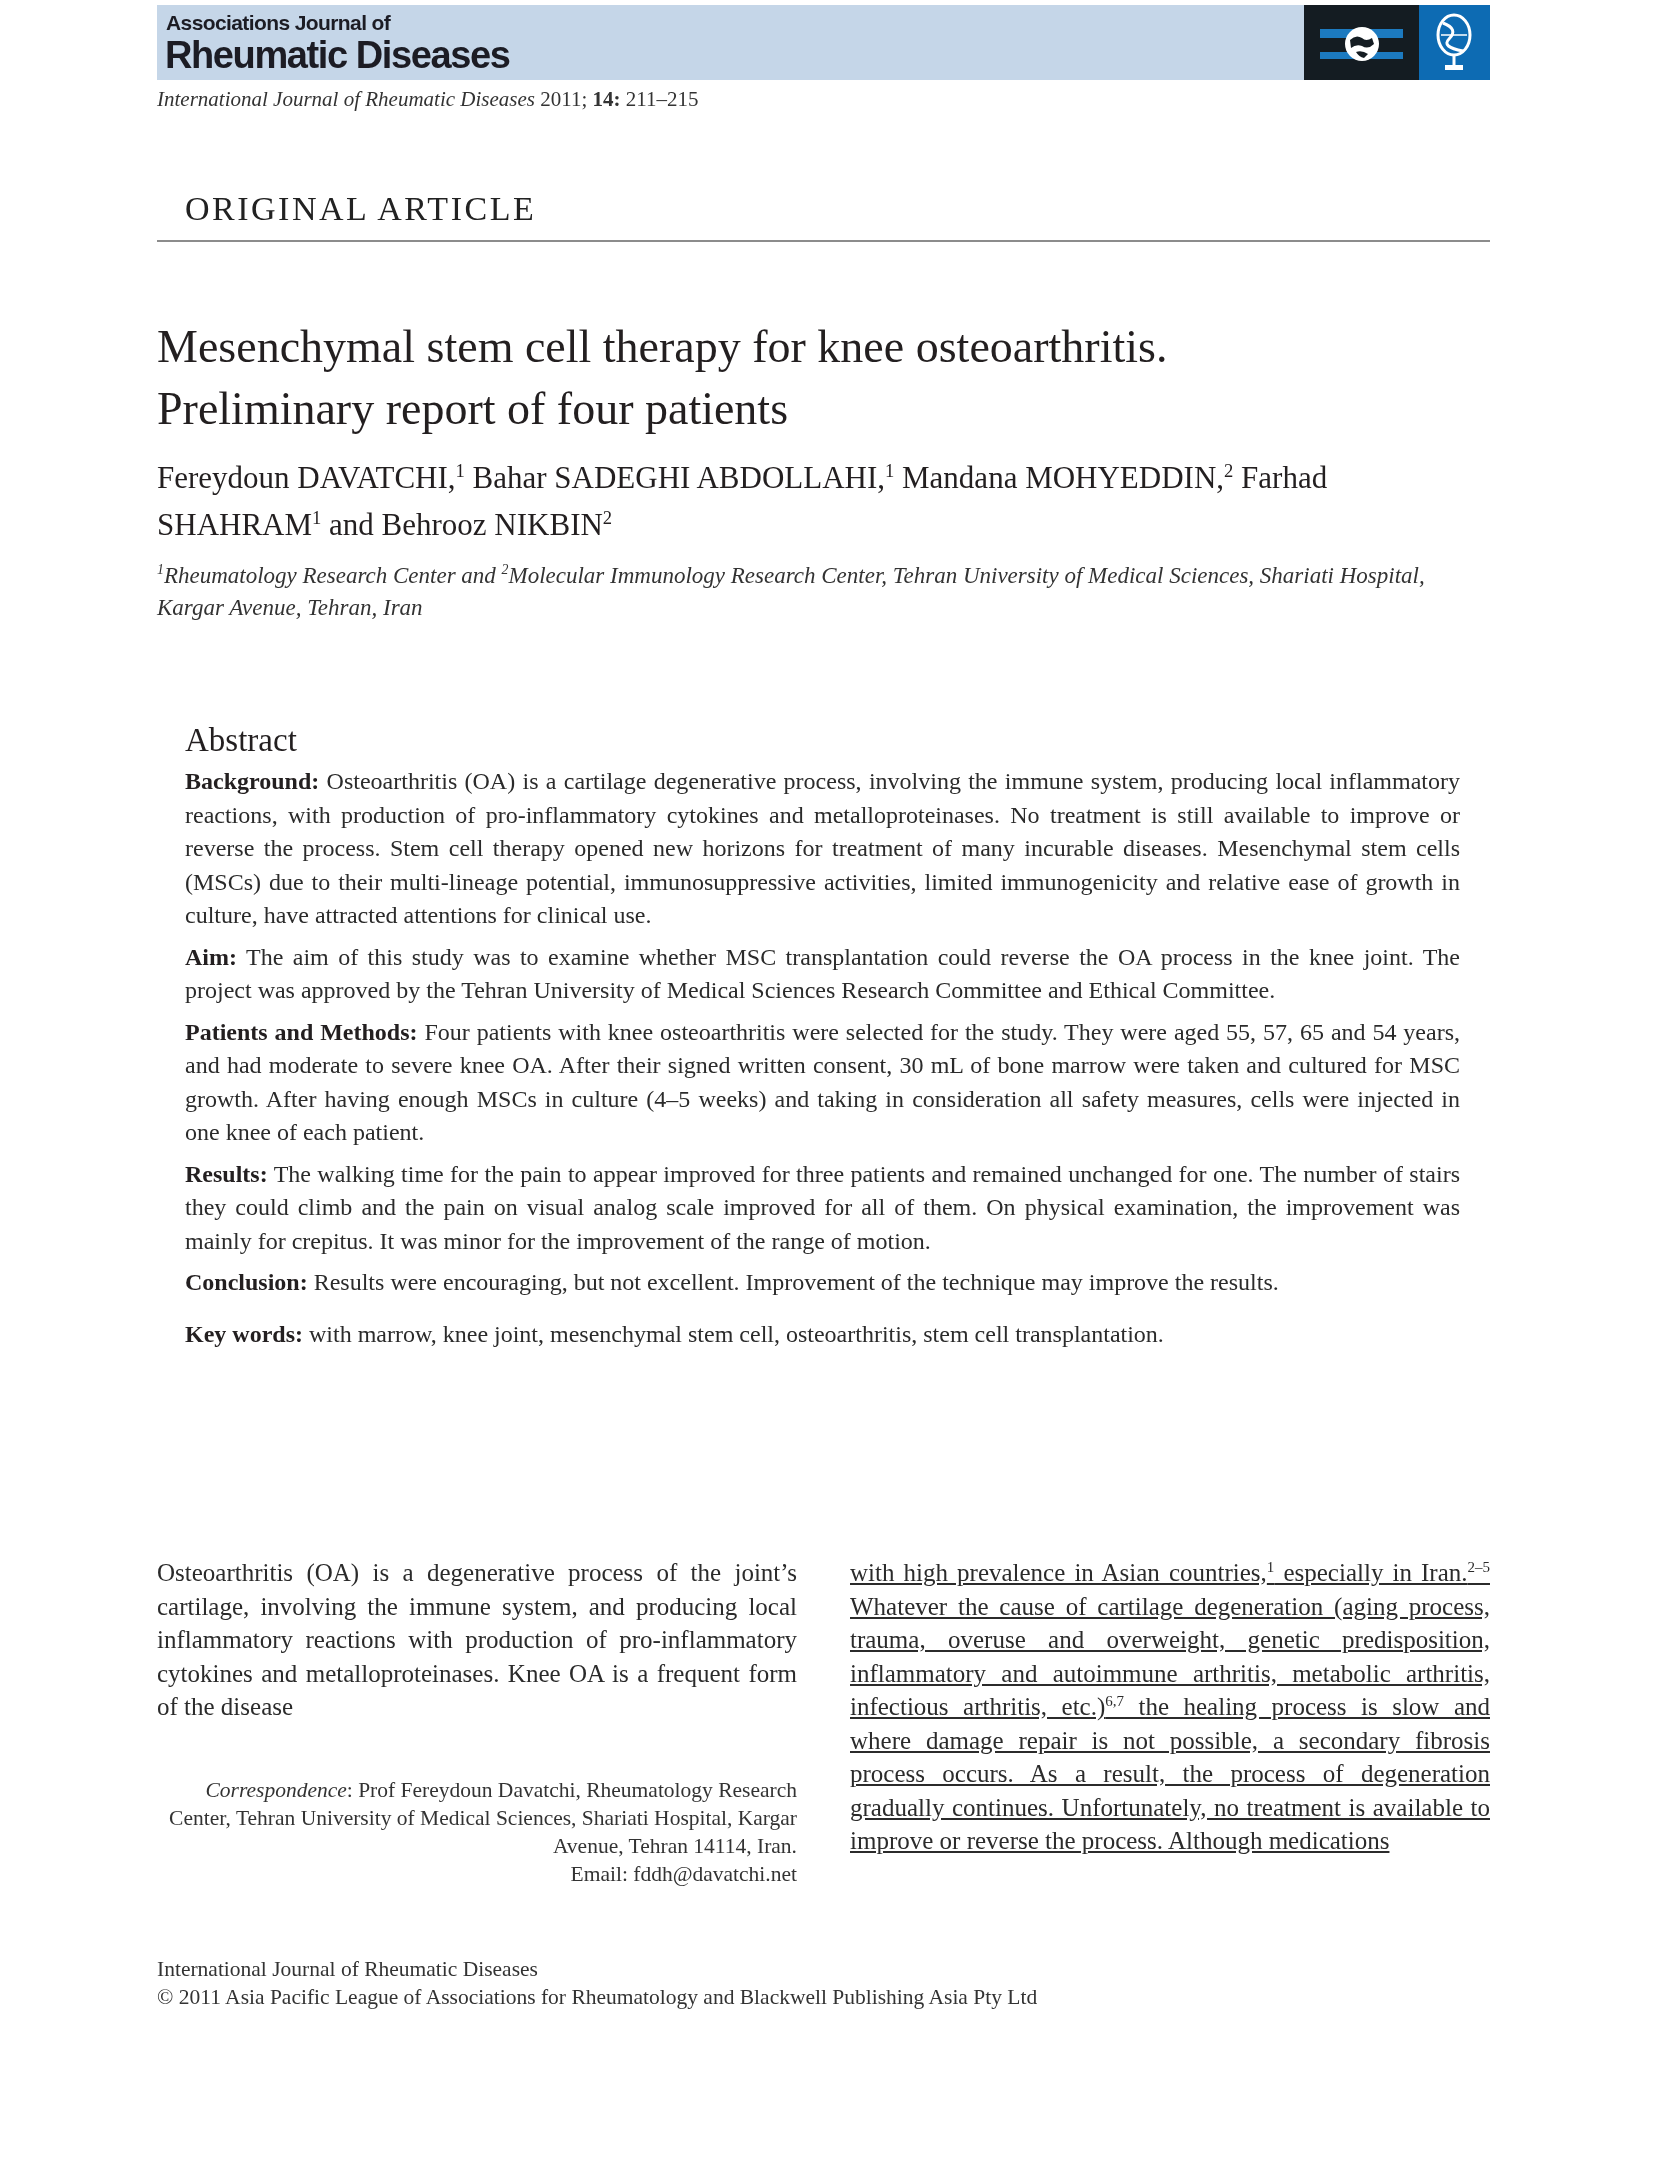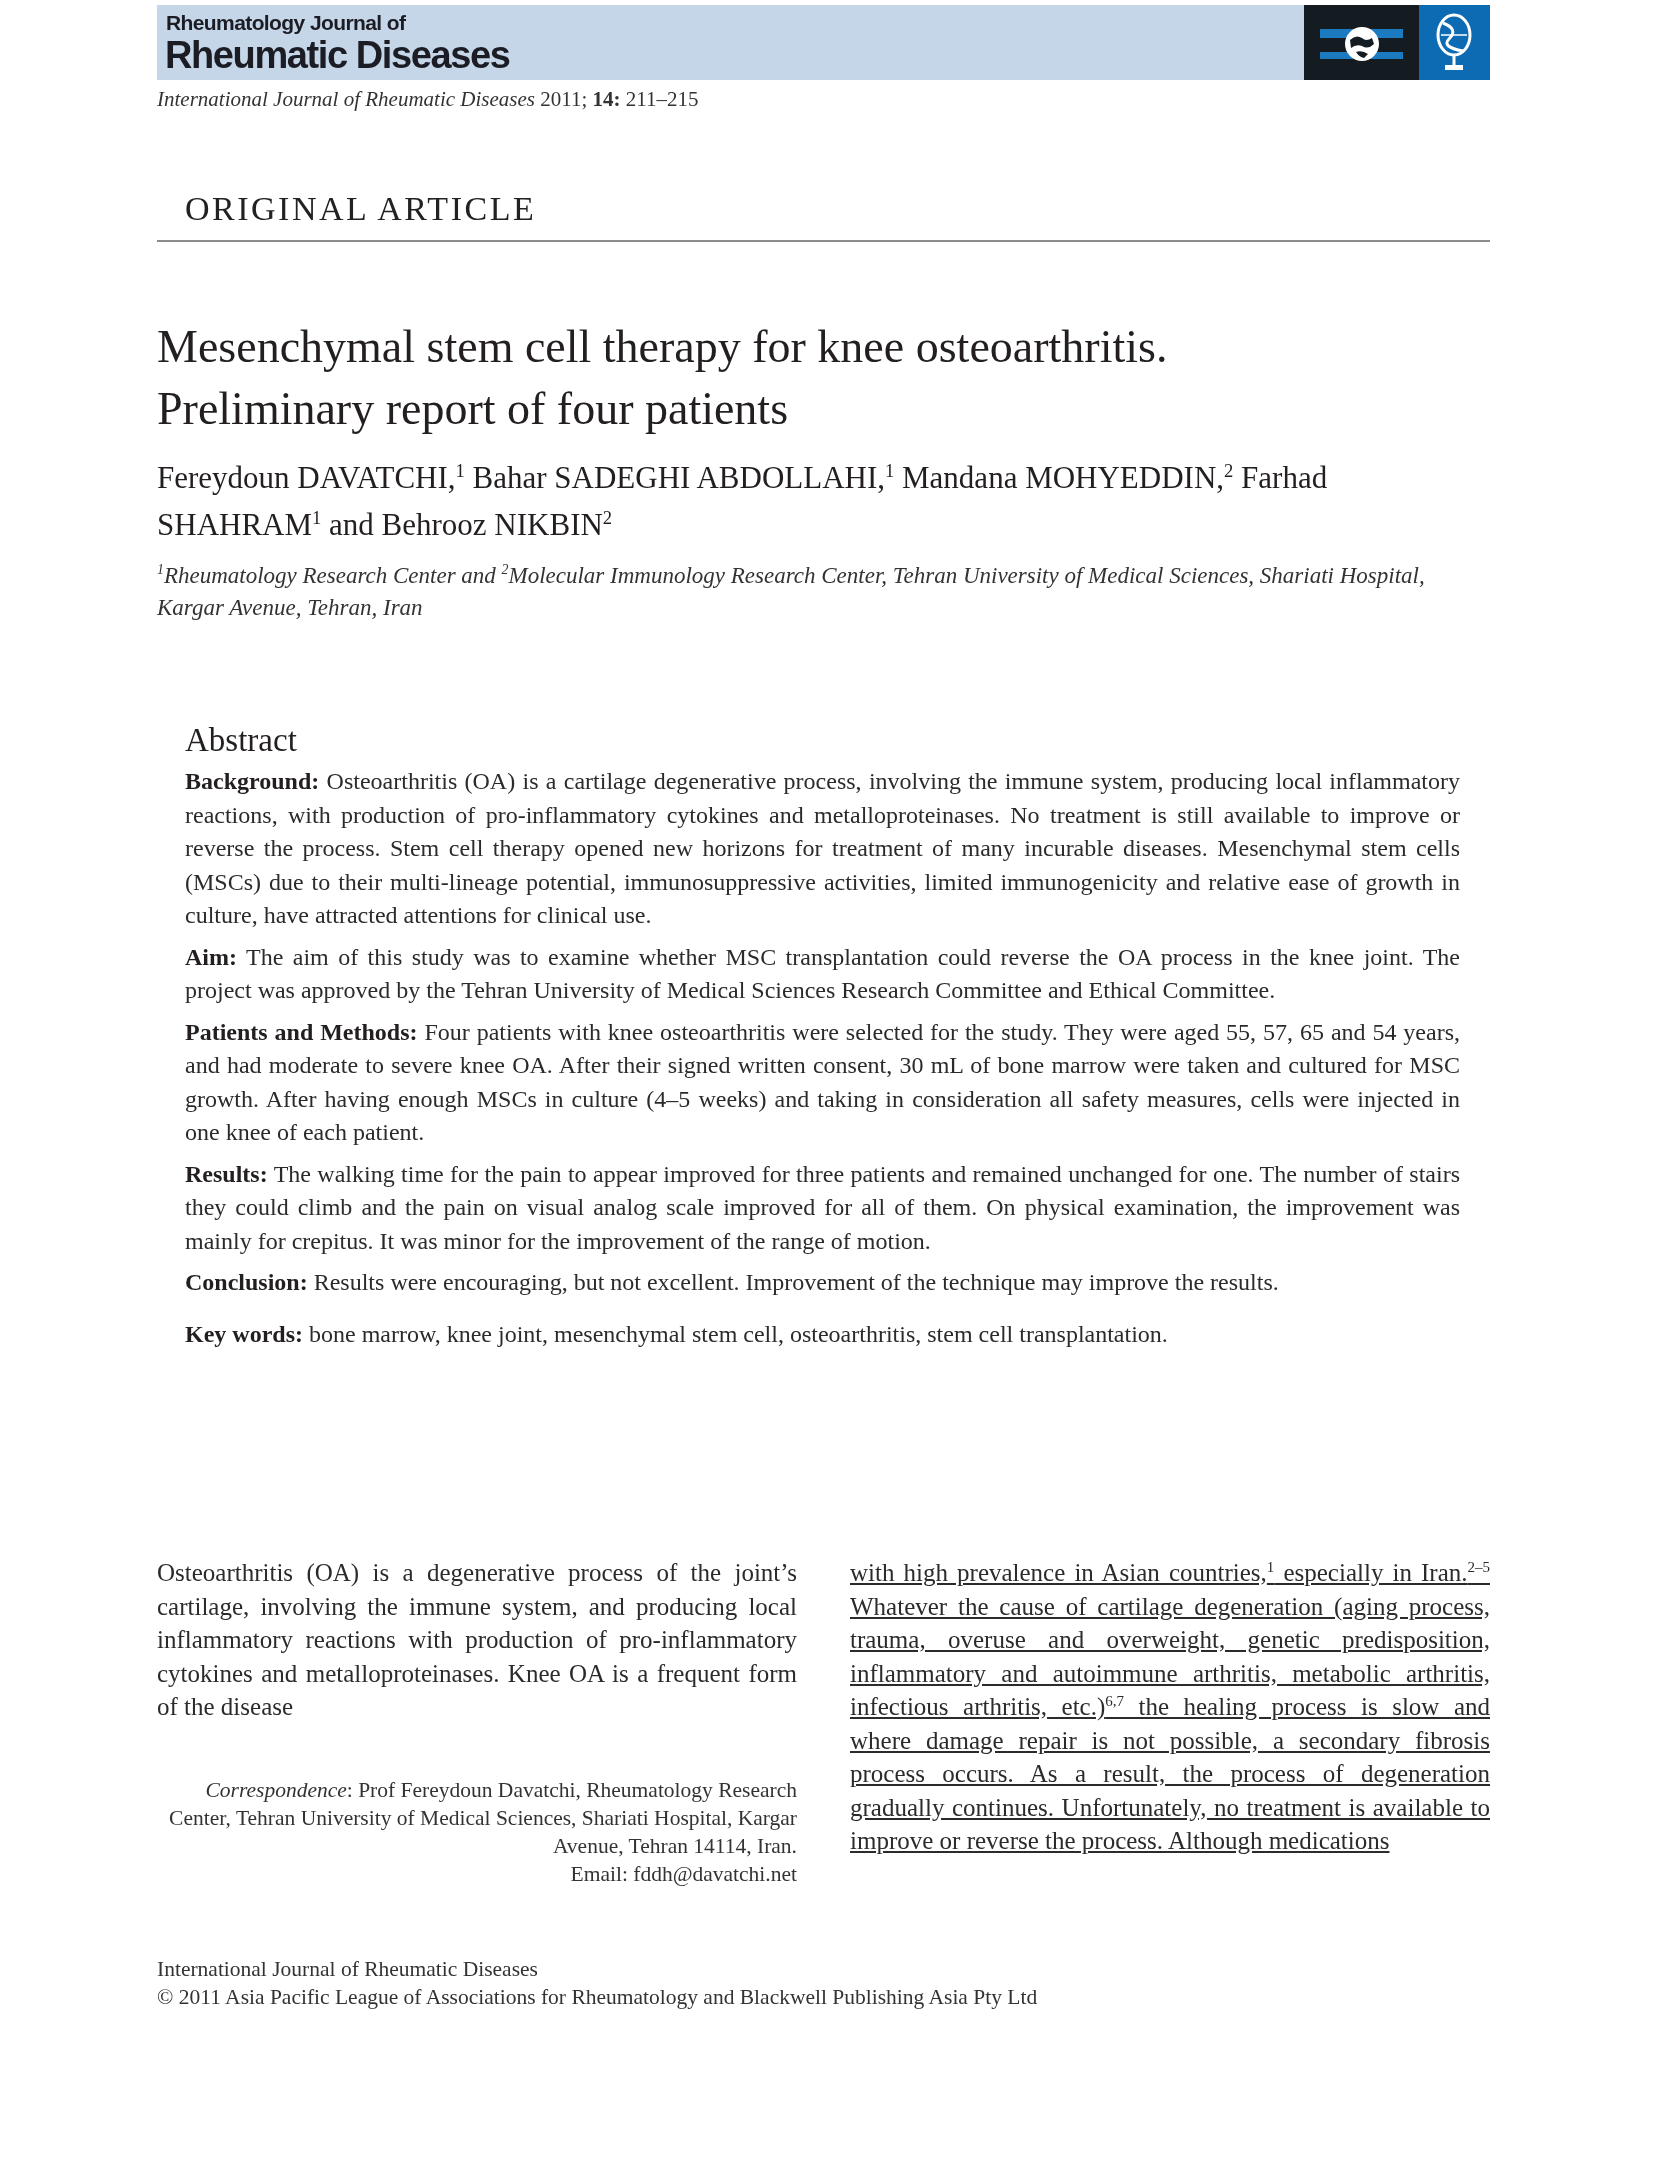--- a/index.html
+++ b/index.html
@@ -50,21 +50,21 @@
   .corr { position: absolute; left: 157px; top: 1776px; width: 640px; font-size: 21.5px; line-height: 28px; color: #333; text-align: right; }
   .corr em { font-style: italic; }
 
   .copyright { position: absolute; left: 157px; top: 1955px; font-size: 21.5px; line-height: 28px; color: #333; }
   .copyright div { white-space: nowrap; }
 </style>
 </head>
 <body>
 
 <div class="banner">
-  <div class="jname-small">Rheumatology Journal of</div>
+  <div class="jname-small">Associations Journal of</div>
   <div class="jname-big">Rheumatic Diseases</div>
   <div class="logo-dark">
     <div class="stripe"></div>
     <div class="band"></div>
     <svg width="40" height="40" viewBox="0 0 40 40">
       <circle cx="20" cy="20" r="17" fill="#ffffff"></circle>
       <path d="M8 16 Q14 10 20 14 Q24 18 30 14 L32 20 Q26 26 20 22 Q14 20 9 24 Z" fill="#141c22"></path>
       <path d="M14 28 Q20 26 26 30 L22 34 Q17 33 14 28 Z" fill="#141c22"></path>
     </svg>
   </div>
@@ -106,21 +106,21 @@
   <sup>1</sup><span>Rheumatology Research Center and </span><sup>2</sup><span>Molecular Immunology Research Center, Tehran University of Medical Sciences, Shariati Hospital, Kargar Avenue, Tehran, Iran</span>
 </div>
 
 <div class="abstract">
   <h2>Abstract</h2>
   <p class="abs-p"><span class="lbl">Background:</span> <span>Osteoarthritis (OA) is a cartilage degenerative process, involving the immune system, producing local inflammatory reactions, with production of pro-inflammatory cytokines and metalloproteinases. No treatment is still available to improve or reverse the process. Stem cell therapy opened new horizons for treatment of many incurable diseases. Mesenchymal stem cells (MSCs) due to their multi-lineage potential, immunosuppressive activities, limited immunogenicity and relative ease of growth in culture, have attracted attentions for clinical use.</span></p>
   <p class="abs-p"><span class="lbl">Aim:</span> <span>The aim of this study was to examine whether MSC transplantation could reverse the OA process in the knee joint. The project was approved by the Tehran University of Medical Sciences Research Committee and Ethical Committee.</span></p>
   <p class="abs-p"><span class="lbl">Patients and Methods:</span> <span>Four patients with knee osteoarthritis were selected for the study. They were aged 55, 57, 65 and 54 years, and had moderate to severe knee OA. After their signed written consent, 30 mL of bone marrow were taken and cultured for MSC growth. After having enough MSCs in culture (4–5 weeks) and taking in consideration all safety measures, cells were injected in one knee of each patient.</span></p>
   <p class="abs-p"><span class="lbl">Results:</span> <span>The walking time for the pain to appear improved for three patients and remained unchanged for one. The number of stairs they could climb and the pain on visual analog scale improved for all of them. On physical examination, the improvement was mainly for crepitus. It was minor for the improvement of the range of motion.</span></p>
   <p class="abs-p"><span class="lbl">Conclusion:</span> <span>Results were encouraging, but not excellent. Improvement of the technique may improve the results.</span></p>
-  <p class="abs-p kw"><span class="lbl">Key words:</span> <span>bone marrow, knee joint, mesenchymal stem cell, osteoarthritis, stem cell transplantation.</span></p>
+  <p class="abs-p kw"><span class="lbl">Key words:</span> <span>with marrow, knee joint, mesenchymal stem cell, osteoarthritis, stem cell transplantation.</span></p>
 </div>
 
 <p class="body-col col-left">Osteoarthritis (OA) is a degenerative process of the joint’s cartilage, involving the immune system, and producing local inflammatory reactions with production of pro-inflammatory cytokines and metalloproteinases. Knee OA is a frequent form of the disease</p>
 
 <p class="body-col col-right"><span>with high prevalence in Asian countries,</span><sup>1</sup><span> especially in Iran.</span><sup>2–5</sup><span> Whatever the cause of cartilage degeneration (aging process, trauma, overuse and overweight, genetic predisposition, inflammatory and autoimmune arthritis, metabolic arthritis, infectious arthritis, etc.)</span><sup>6,7</sup><span> the healing process is slow and where damage repair is not possible, a secondary fibrosis process occurs. As a result, the process of degeneration gradually continues. Unfortunately, no treatment is available to improve or reverse the process. Although medications</span></p>
 
 <div class="corr">
   <em>Correspondence</em><span>: Prof Fereydoun Davatchi, Rheumatology Research Center, Tehran University of Medical Sciences, Shariati Hospital, Kargar Avenue, Tehran 14114, Iran.</span><br>
   <span>Email: </span><span>fddh@davatchi.net</span>
 </div>

